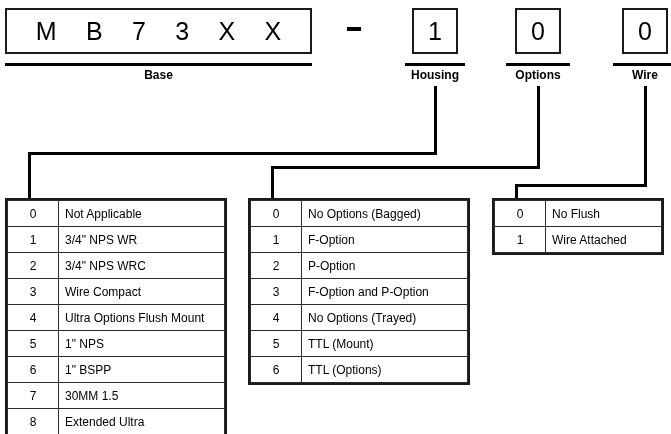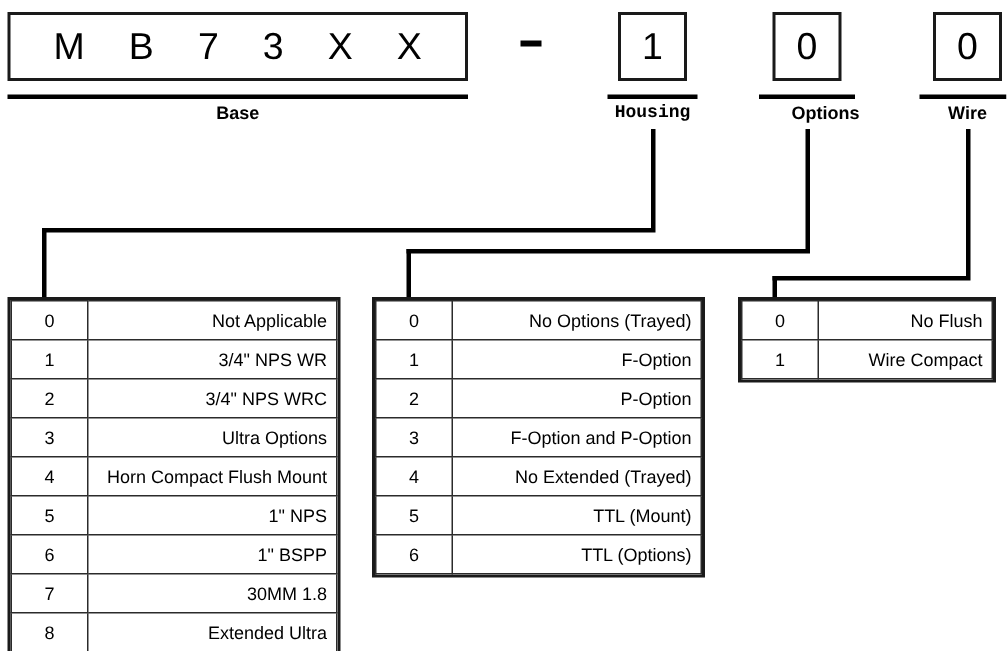--- a/index.html
+++ b/index.html
@@ -71,22 +71,22 @@
 
   .sec-label {
     position: absolute;
     font-size: 12px;
     font-weight: bold;
     color: #000000;
     text-align: center;
     white-space: nowrap;
   }
   .lb-base    { left: 5px;   top: 68px; width: 307px; }
-  .lb-housing { left: 400px; top: 68px; width: 70px; font-family: Liberation Mono, monospace; }
-  .lb-options { left: 503px; top: 68px; width: 70px; text-align: right; }
+  .lb-housing { left: 400px; top: 68px; width: 70px; }
+  .lb-options { left: 503px; top: 68px; width: 70px; }
   .lb-wire    { left: 610px; top: 68px; width: 70px; }
 
   
   .ln-v, .ln-h {
     position: absolute;
     background: #000000;
   }
   .ln-v { width: 3px; }
   .ln-h { height: 3px; }
 
@@ -109,21 +109,21 @@
     color: #000000;
     padding: 0 6px;
     background: #ffffff;
   }
   .opt-table td.code {
     text-align: center;
     width: 50px;
     padding: 0;
   }
   .opt-table td.desc {
-    text-align: right;
+    text-align: left;
     margin-top: 44px;
   }
 
   .tbl-housing { left: 5px;   top: 198px; width: 222px; }
   .tbl-options { left: 248px; top: 198px; width: 222px; }
   .tbl-wire    { left: 492px; top: 198px; width: 172px; }
 </style>
 </head>
 <body>
 
@@ -182,68 +182,68 @@
           <tr>
             <td class="code">1</td>
             <td class="desc">3/4" NPS WR</td>
           </tr>
           <tr>
             <td class="code">2</td>
             <td class="desc">3/4" NPS WRC</td>
           </tr>
           <tr>
             <td class="code">3</td>
-            <td class="desc">Ultra Options</td>
+            <td class="desc">Wire Compact</td>
           </tr>
           <tr>
             <td class="code">4</td>
-            <td class="desc">Horn Compact Flush Mount</td>
+            <td class="desc">Ultra Options Flush Mount</td>
           </tr>
           <tr>
             <td class="code">5</td>
             <td class="desc">1" NPS</td>
           </tr>
           <tr>
             <td class="code">6</td>
             <td class="desc">1" BSPP</td>
           </tr>
           <tr>
             <td class="code">7</td>
-            <td class="desc">30MM 1.8</td>
+            <td class="desc">30MM 1.5</td>
           </tr>
           <tr>
             <td class="code">8</td>
             <td class="desc">Extended Ultra</td>
           </tr>
         </tbody>
       </table>
   </div>
 
   <div class="opt-table tbl-options">
     <table>
         <tbody id="options-rows">
           <tr>
             <td class="code">0</td>
-            <td class="desc">No Options (Trayed)</td>
+            <td class="desc">No Options (Bagged)</td>
           </tr>
           <tr>
             <td class="code">1</td>
             <td class="desc">F-Option</td>
           </tr>
           <tr>
             <td class="code">2</td>
             <td class="desc">P-Option</td>
           </tr>
           <tr>
             <td class="code">3</td>
             <td class="desc">F-Option and P-Option</td>
           </tr>
           <tr>
             <td class="code">4</td>
-            <td class="desc">No Extended (Trayed)</td>
+            <td class="desc">No Options (Trayed)</td>
           </tr>
           <tr>
             <td class="code">5</td>
             <td class="desc">TTL (Mount)</td>
           </tr>
           <tr>
             <td class="code">6</td>
             <td class="desc">TTL (Options)</td>
           </tr>
         </tbody>
@@ -252,19 +252,19 @@
 
   <div class="opt-table tbl-wire">
     <table>
         <tbody id="wire-rows">
           <tr>
             <td class="code">0</td>
             <td class="desc">No Flush</td>
           </tr>
           <tr>
             <td class="code">1</td>
-            <td class="desc">Wire Compact</td>
+            <td class="desc">Wire Attached</td>
           </tr>
         </tbody>
       </table>
   </div>
 
 </div>
 
 </body></html>

